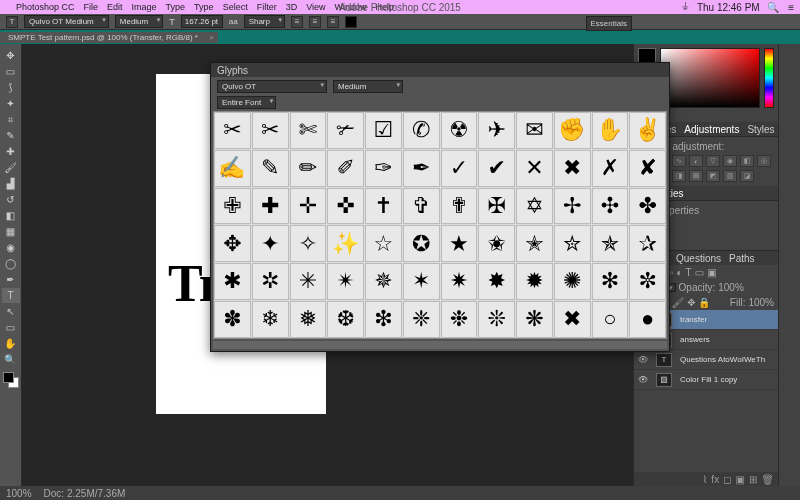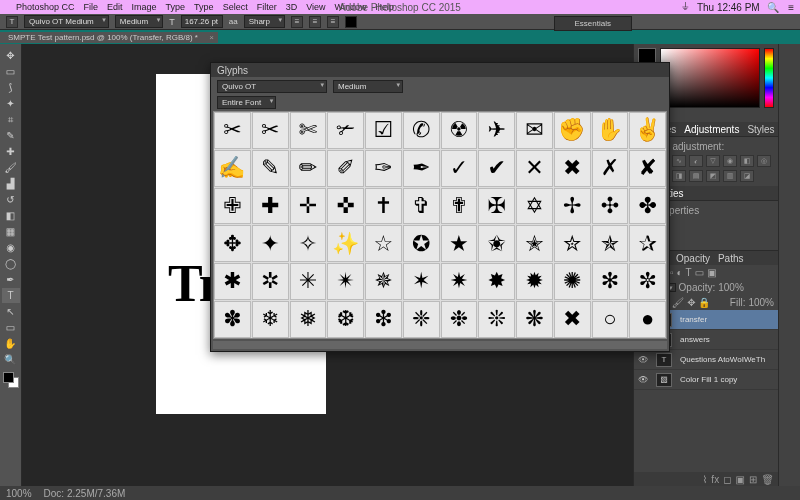--- a/index.html
+++ b/index.html
@@ -53,21 +53,21 @@
 .statusbar{position:absolute;bottom:0;left:0;right:0;height:14px;background:#3e3e3e;display:flex;align-items:center;padding:0 6px;font-size:8px;color:#aaa;gap:12px}
 
 .glyphs{position:absolute;left:210px;top:62px;width:460px;background:#535353;border:1px solid #1a1a1a;box-shadow:0 3px 10px rgba(0,0,0,.5)}
 .glyphs-hdr{height:14px;display:flex;align-items:center;padding:0 6px;font-size:8px;color:#ccc;background:#3a3a3a}
 .glyphs-sub{padding:3px 6px;display:flex;gap:6px}
 .glyphs-sub .sel{font-size:8px}
 .glyphs-recent{padding:2px 6px;font-size:7px;color:#888}
 .glyph-grid{background:#dcdcdc;margin:2px;display:grid;grid-template-columns:repeat(12,1fr);gap:1px;border:1px solid #888}
 .glyph{aspect-ratio:1;background:#e8e8e8;display:flex;align-items:center;justify-content:center;font-size:22px;color:#000;border:1px solid #bbb;cursor:pointer}
 .glyphs-scroll{height:8px;background:#666;margin:0 2px 2px}
-.workspace-btn{position:absolute;right:168px;top:16px;background:#3a3a3a;color:#ccc;font-size:8px;padding:2px 20px;border:1px solid #222}
+.workspace-btn{position:absolute;right:168px;top:16px;background:#3a3a3a;color:#ccc;font-size:8px;padding:2px 4px;border:1px solid #222}
 </style>
 </head>
 <body>
 
 <div class="menubar">
   <span class="apple"></span>
   <div class="menubar-items">
     <span>Photoshop CC</span>
     <span>File</span>
     <span>Edit</span>
@@ -177,21 +177,21 @@
     </div>
     <div class="panel-hdr">
       <span class="active">Properties</span>
     </div>
     <div class="propspanel">
       <span>No Properties</span>
     </div>
     <div class="layerspanel">
       <div class="panel-hdr">
         <span class="active">Layers</span>
-        <span>Opacity</span>
+        <span>Questions</span>
         <span>Paths</span>
       </div>
       <div class="layer-ctrl">
         <span class="sel">Kind</span>
         <span>▫</span>
           <span>◐</span>
           <span>T</span>
           <span>▭</span>
           <span>▣</span>
       </div>

